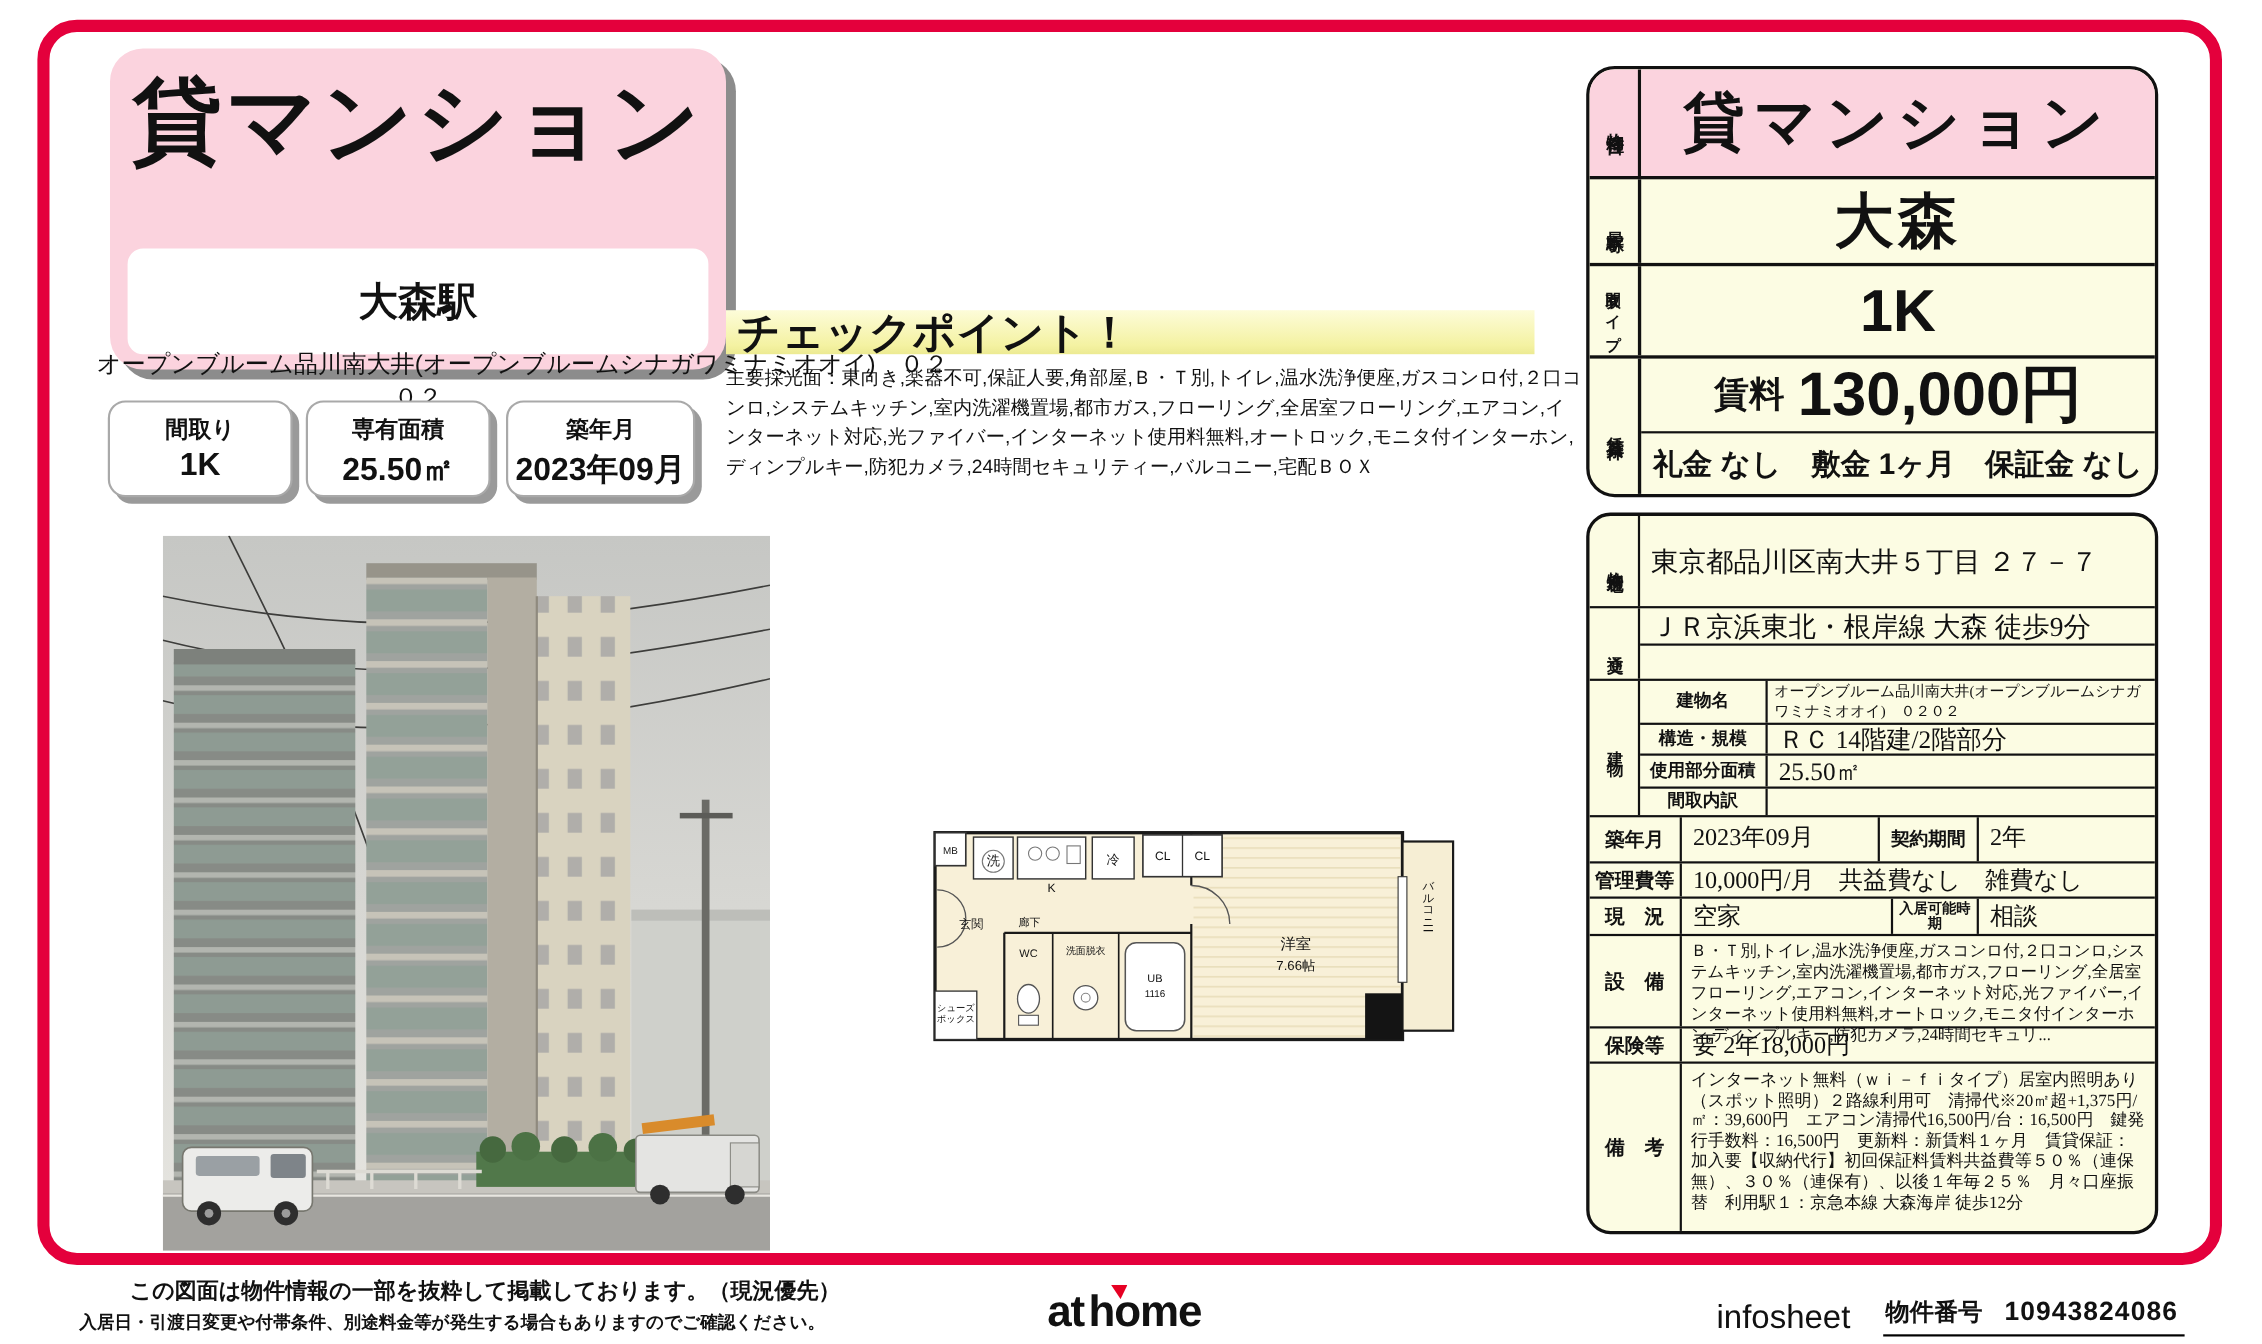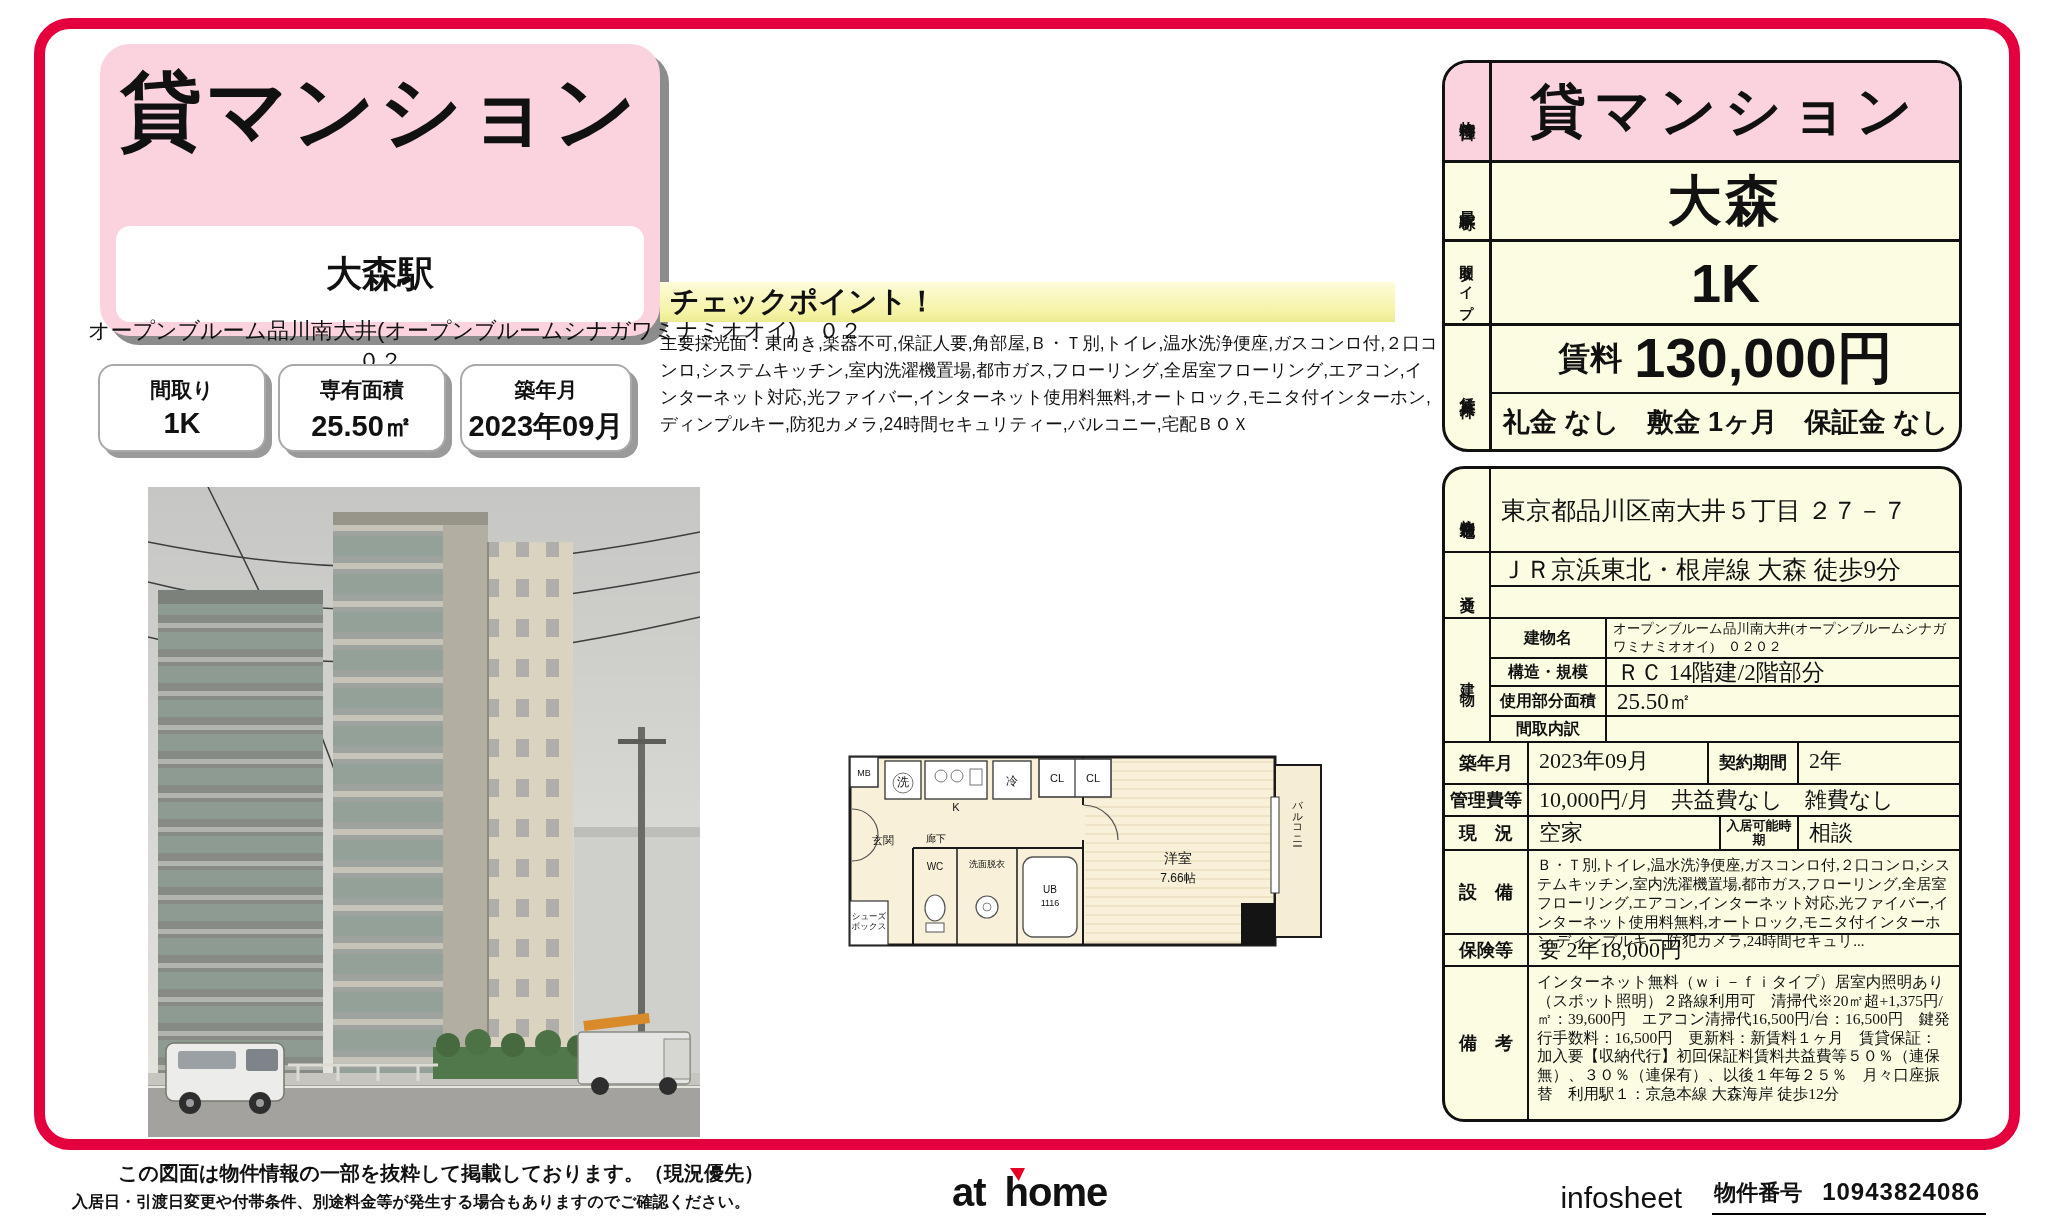--- a/index.html
+++ b/index.html
@@ -29,21 +29,21 @@
   .spec-box .lbl{font-size:21px;font-weight:700;margin-top:10px;}
   .spec-box .val{font-size:29px;font-weight:700;margin-top:3px;}
 
   
   .photo{left:148px;top:487px;width:552px;height:650px;}
   .floorplan{left:795px;top:745px;width:610px;height:215px;}
 
   
   .cp-head{left:660px;top:282px;width:735px;height:40px;
     background:linear-gradient(180deg,#fdfcd9 0%,#f4f2a2 80%,#ecea92 100%);
-    display:flex;align-items:center;font-size:29px;font-weight:700;padding-left:10px;box-sizing:border-box;}
+    display:flex;align-items:center;font-size:39px;font-weight:700;padding-left:10px;box-sizing:border-box;}
   .cp-body{left:660px;top:330px;width:778px;font-size:17.5px;line-height:1.55;}
 
   
   .sum-table{left:1442px;top:60px;width:520px;height:392px;border:3px solid #111;border-radius:26px;
     overflow:hidden;background:#fcfce3;display:flex;flex-direction:column;box-sizing:border-box;}
   .srow{display:flex;border-bottom:3px solid #111;align-items:stretch;}
   .srow:last-child{border-bottom:none;flex:1;}
   .slabel{width:44px;border-right:3px solid #111;display:flex;align-items:center;justify-content:center;flex:none;}
   .vtext{writing-mode:vertical-rl;text-orientation:upright;font-weight:700;font-size:16px;letter-spacing:2px;}
   .sval{flex:1;display:flex;align-items:center;justify-content:center;}
@@ -75,21 +75,21 @@
     font-weight:700;font-size:16px;flex:none;text-align:center;line-height:1.15;padding:0 4px;box-sizing:border-box;}
   .cell-label{border-left:2px solid #111;border-right:2px solid #111;display:flex;align-items:center;justify-content:center;
     font-weight:700;flex:none;text-align:center;line-height:1.1;}
   .small-text{font-size:15px;line-height:1.26;padding:5px 8px;display:block;}
   .notes-text{font-size:15.5px;line-height:1.2;padding:6px 8px;display:block;}
   .bname{font-size:13.5px;line-height:1.3;padding:2px 6px;display:block;}
 
   
   .foot-line1{left:72px;top:1160px;font-size:20px;font-weight:600;margin-left:46px;}
   .foot-line2{left:72px;top:1192px;font-size:16px;font-weight:600;}
-  .athome{left:952px;top:1170px;font-size:40px;font-weight:700;letter-spacing:-1px;display:flex;gap:19px;}
+  .athome{left:952px;top:1170px;font-size:40px;font-weight:700;letter-spacing:-1px;display:flex;gap:4px;}
   .athome .flag{position:absolute;left:58px;top:-2px;width:15px;height:13px;background:#e60023;
     clip-path:polygon(0 0,100% 0,58% 100%);}
   .infoblock{right:70px;top:1178px;display:flex;align-items:flex-end;gap:30px;}
   .brand{font-size:30px;}
   .propno{display:flex;align-items:baseline;gap:20px;border-bottom:2px solid #000;padding:0 6px 5px 2px;}
   .propno .lbl{font-size:22px;font-weight:700;}
   .propno .num{font-size:24px;font-weight:600;letter-spacing:1px;}
 </style>
 </head>
 <body>

